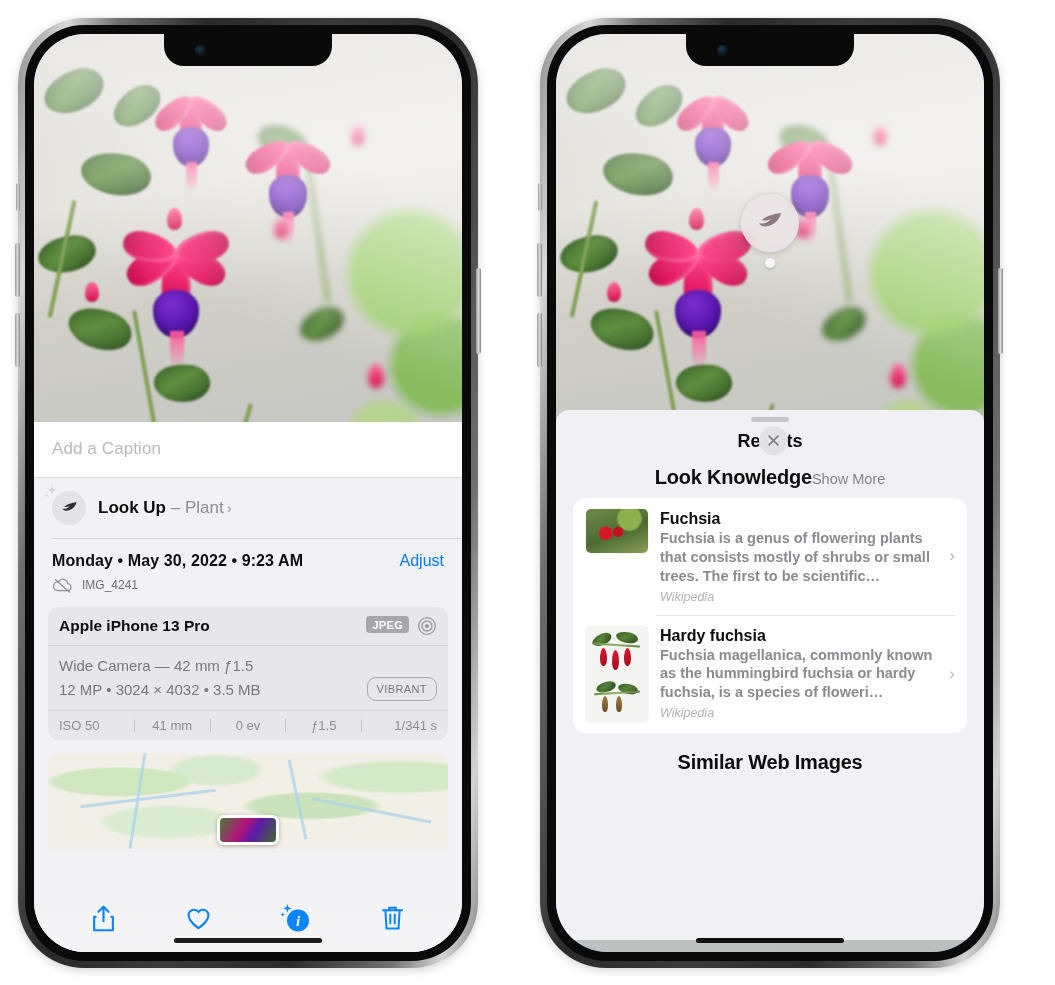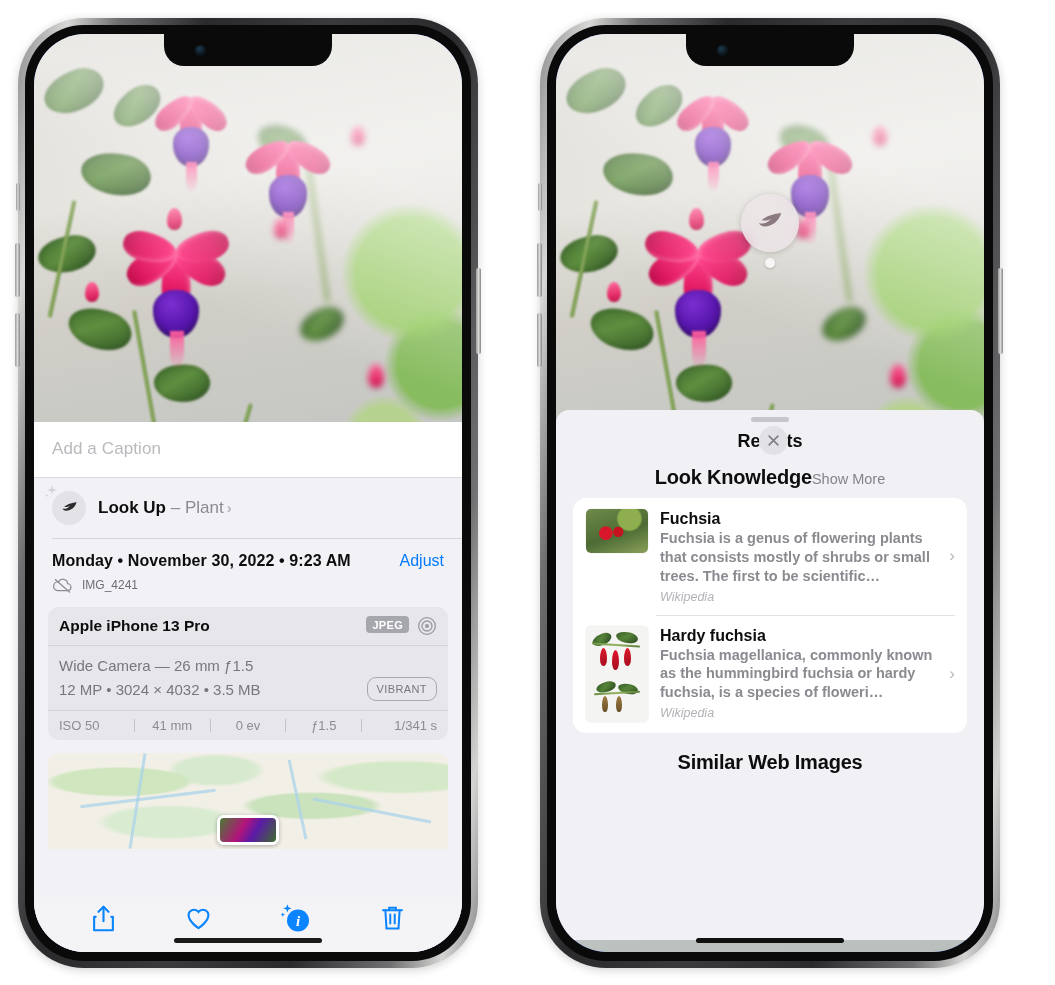--- a/index.html
+++ b/index.html
@@ -469,21 +469,21 @@
               <svg width="19" height="19" viewBox="0 0 24 24" fill="#2b2b2e">
                 <path d="M21 4c-2 7-7.5 10.5-13.2 10.8C5.9 14.9 4 13.6 3.2 11.9c2.1 1 4.2.6 6.3-.6 1.3-.7 2.3-1.6 3.3-2.6-2.6 1.2-5.1 1.8-7.3 1.1C7.6 7.3 13.6 4.8 21 4z"></path>
               </svg>
             </div>
             <div class="lookup-text">
               <span>Look Up</span><span class="sub"> – </span><span class="sub">Plant</span><span class="chev-sm">›</span>
             </div>
           </div>
 
           <div class="date-row">
-            <div class="date-text">Monday • November 30, 2022 • 9:23 AM</div>
+            <div class="date-text">Monday • May 30, 2022 • 9:23 AM</div>
             <div class="adjust-link">Adjust</div>
           </div>
 
           <div class="file-row">
             <svg width="21" height="18" viewBox="0 0 24 20" fill="none" stroke="#8e8e93" stroke-width="1.5">
               <path d="M6.5 16.5h11a4 4 0 0 0 .4-8A5.5 5.5 0 0 0 7.6 6.2 4.2 4.2 0 0 0 6.5 16.5z"></path>
               <line x1="3.5" y1="3.5" x2="20.5" y2="18.5"></line>
             </svg>
             <div class="file-name">IMG_4241</div>
           </div>
@@ -494,21 +494,21 @@
               <div class="cam-head-right">
                 <div class="fmt-badge">JPEG</div>
                 <svg class="aperture-ico" viewBox="0 0 24 24" fill="none" stroke="#9a9aa1" stroke-width="1.6">
                   <circle cx="12" cy="12" r="10"></circle>
                     <circle cx="12" cy="12" r="6"></circle>
                     <circle cx="12" cy="12" r="2.4" fill="#9a9aa1" stroke="none"></circle>
                 </svg>
               </div>
             </div>
             <div class="cam-body">
-              <div class="cam-line">Wide Camera — 26 mm ƒ1.5</div>
+              <div class="cam-line">Wide Camera — 42 mm ƒ1.5</div>
               <div class="cam-line cam-line2">
                 <span>12 MP • 3024 × 4032 • 3.5 MB</span>
                 <span class="vibrant-pill">VIBRANT</span>
               </div>
             </div>
             <div class="exif-row">
               <span class="exif-cell">ISO 50</span>
               <span class="exif-sep"></span>
               <span class="exif-cell">41 mm</span>
               <span class="exif-sep"></span>

